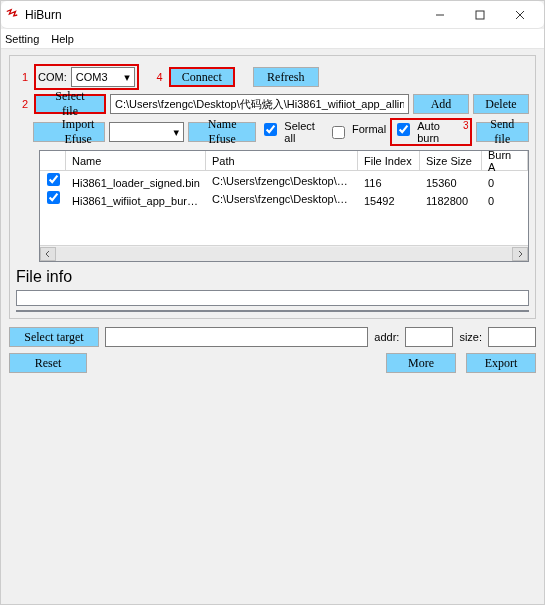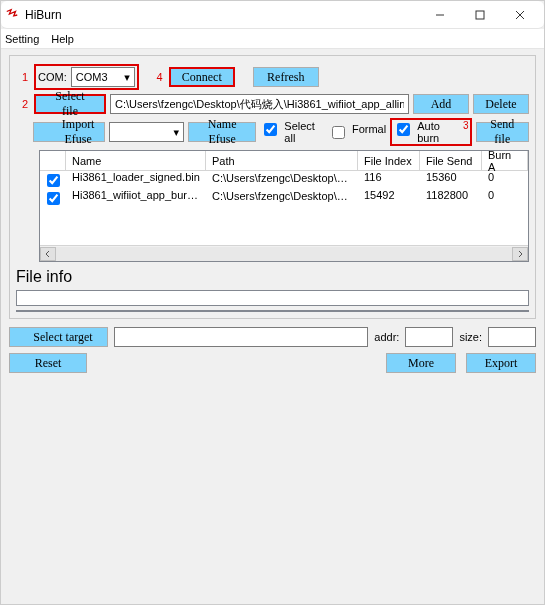--- a/index.html
+++ b/index.html
@@ -29,21 +29,21 @@
   .table-wrap { border: 1px solid #828790; background: #fff; height: 112px; display: flex; flex-direction: column; overflow: hidden; margin-left: 23px; }
   .thead { display: flex; background: #fff; border-bottom: 1px solid #d4d4d4; height: 20px; }
   .th { border-right: 1px solid #d4d4d4; padding: 2px 6px; font-size: 11px; background: #fff; display: flex; align-items: center; }
   .th-chk { width: 26px; justify-content: center; }
   .th-name { width: 140px; }
   .th-path { flex: 1; }
   .th-fidx { width: 62px; }
   .th-fsize { width: 62px; }
   .th-burn { width: 46px; }
   .tbody { flex: 1; overflow: hidden; }
-  .trow { display: flex; height: 18px; align-items: flex-start; }
+  .trow { display: flex; height: 18px; align-items: flex-end; }
   .td { padding: 0 6px; font-size: 11px; overflow: hidden; white-space: nowrap; text-overflow: ellipsis; }
   .td-chk { width: 26px; display: flex; justify-content: center; }
   .td-name { width: 140px; }
   .td-path { flex: 1; }
   .td-fidx { width: 62px; }
   .td-fsize { width: 62px; }
   .td-burn { width: 46px; }
   .hscroll { height: 16px; background: #f0f0f0; border-top: 1px solid #d4d4d4; display: flex; align-items: center; }
   .scroll-btn { width: 16px; height: 14px; background: #e1e1e1; border: 1px solid #c0c0c0; display: flex; align-items: center; justify-content: center; }
   .scroll-track { flex: 1; height: 14px; background: #e8e8e8; }
@@ -141,21 +141,21 @@
         </label>
         <button class="btn" style="width:56px;">Send file</button>
       </div>
 
       <div class="table-wrap">
         <div class="thead">
           <div class="th th-chk"></div>
           <div class="th th-name">Name</div>
           <div class="th th-path">Path</div>
           <div class="th th-fidx">File Index</div>
-          <div class="th th-fsize">File Send</div>
+          <div class="th th-fsize">Size Size</div>
           <div class="th th-burn">Burn A</div>
         </div>
         <div class="tbody" id="tbody">
             <div class="trow">
               <div class="td td-chk">
                 <input type="checkbox" checked="" style="">
               </div>
               <div class="td td-name">Hi3861_loader_signed.bin</div>
               <div class="td td-path">C:\Users\fzengc\Desktop\代码烧入\...</div>
               <div class="td td-fidx">116</div>
@@ -190,21 +190,21 @@
 
       <div class="section-label">File info</div>
       <div class="info-strip"></div>
 
       <div class="log-area" style="height:180px;"></div>
 
     </div>
 
     <div class="bottom">
       <div class="row-bottom1">
-        <button class="btn" style="width:99px;padding-left:19px;">Select target</button>
+        <button class="btn" style="width:90px;">Select target</button>
         <input type="text" class="textbox grow" value="" style="">
         <span>addr:</span>
         <input type="text" class="textbox" style="width: 48px;" value="">
         <span>size:</span>
         <input type="text" class="textbox" style="width: 48px;" value="">
       </div>
       <div class="row-bottom2">
         <button class="btn" style="width:78px;">Reset</button>
         <span class="push"></span>
         <button class="btn" style="width:70px;">More</button>

